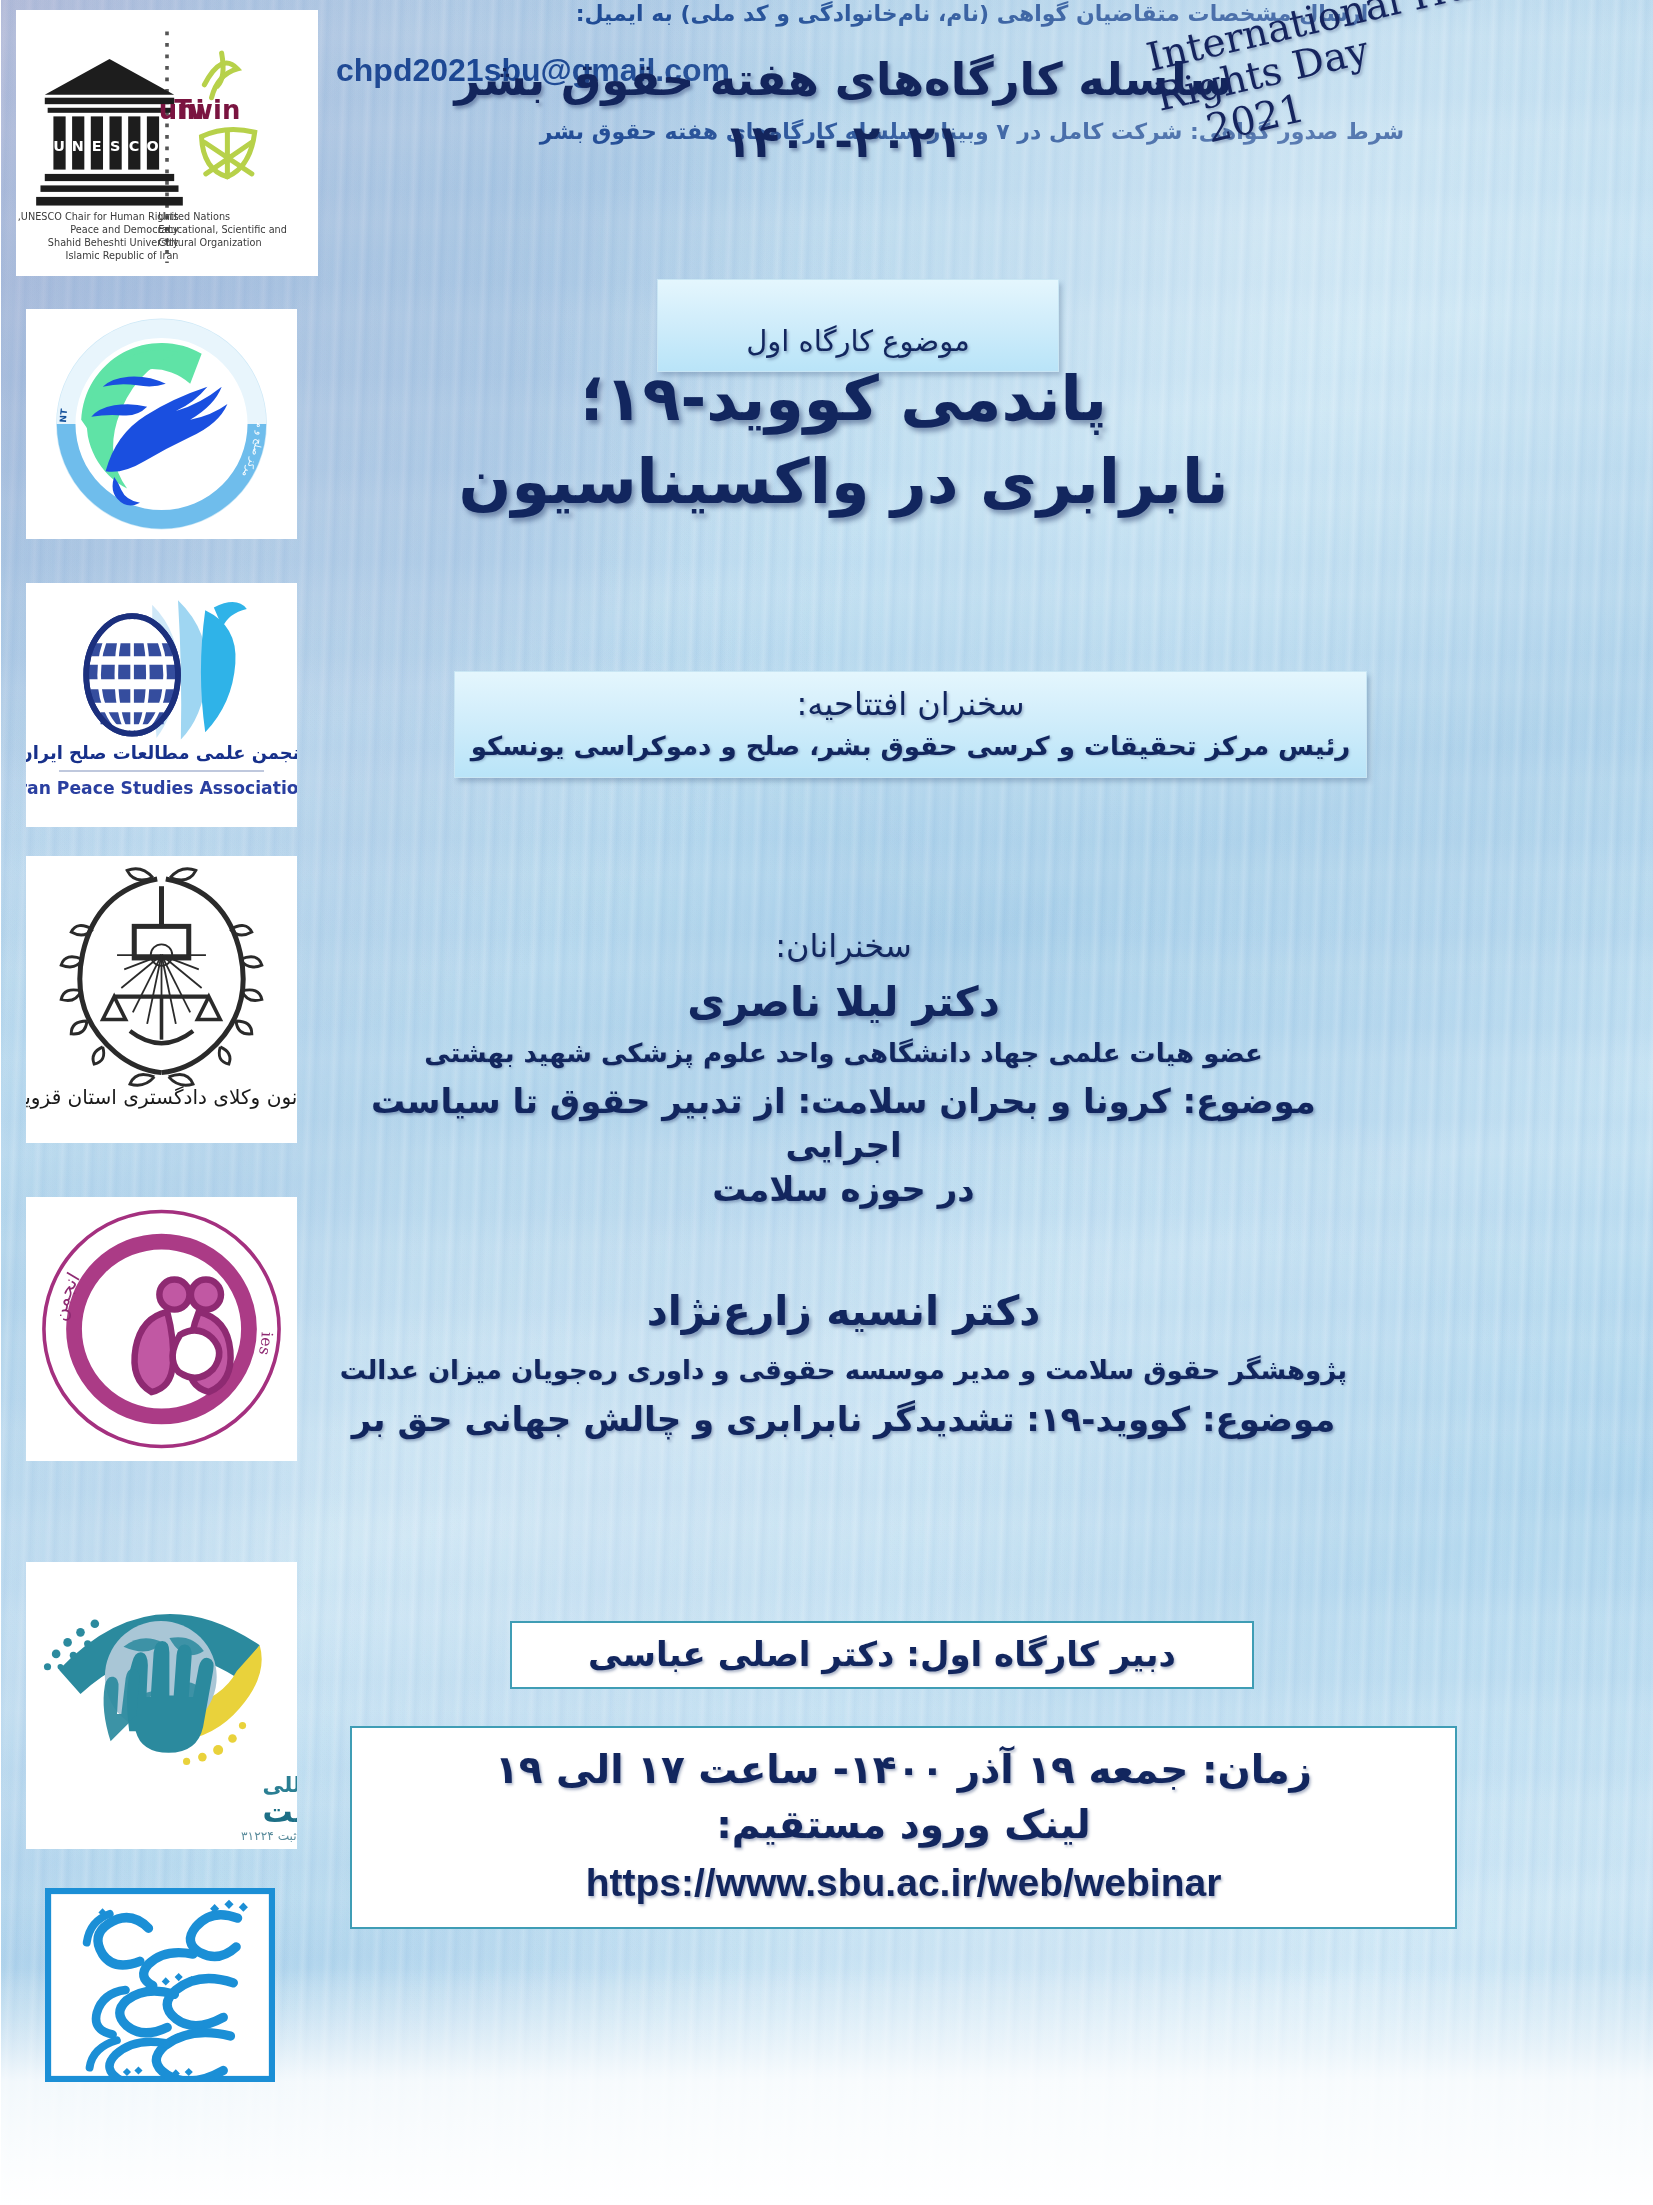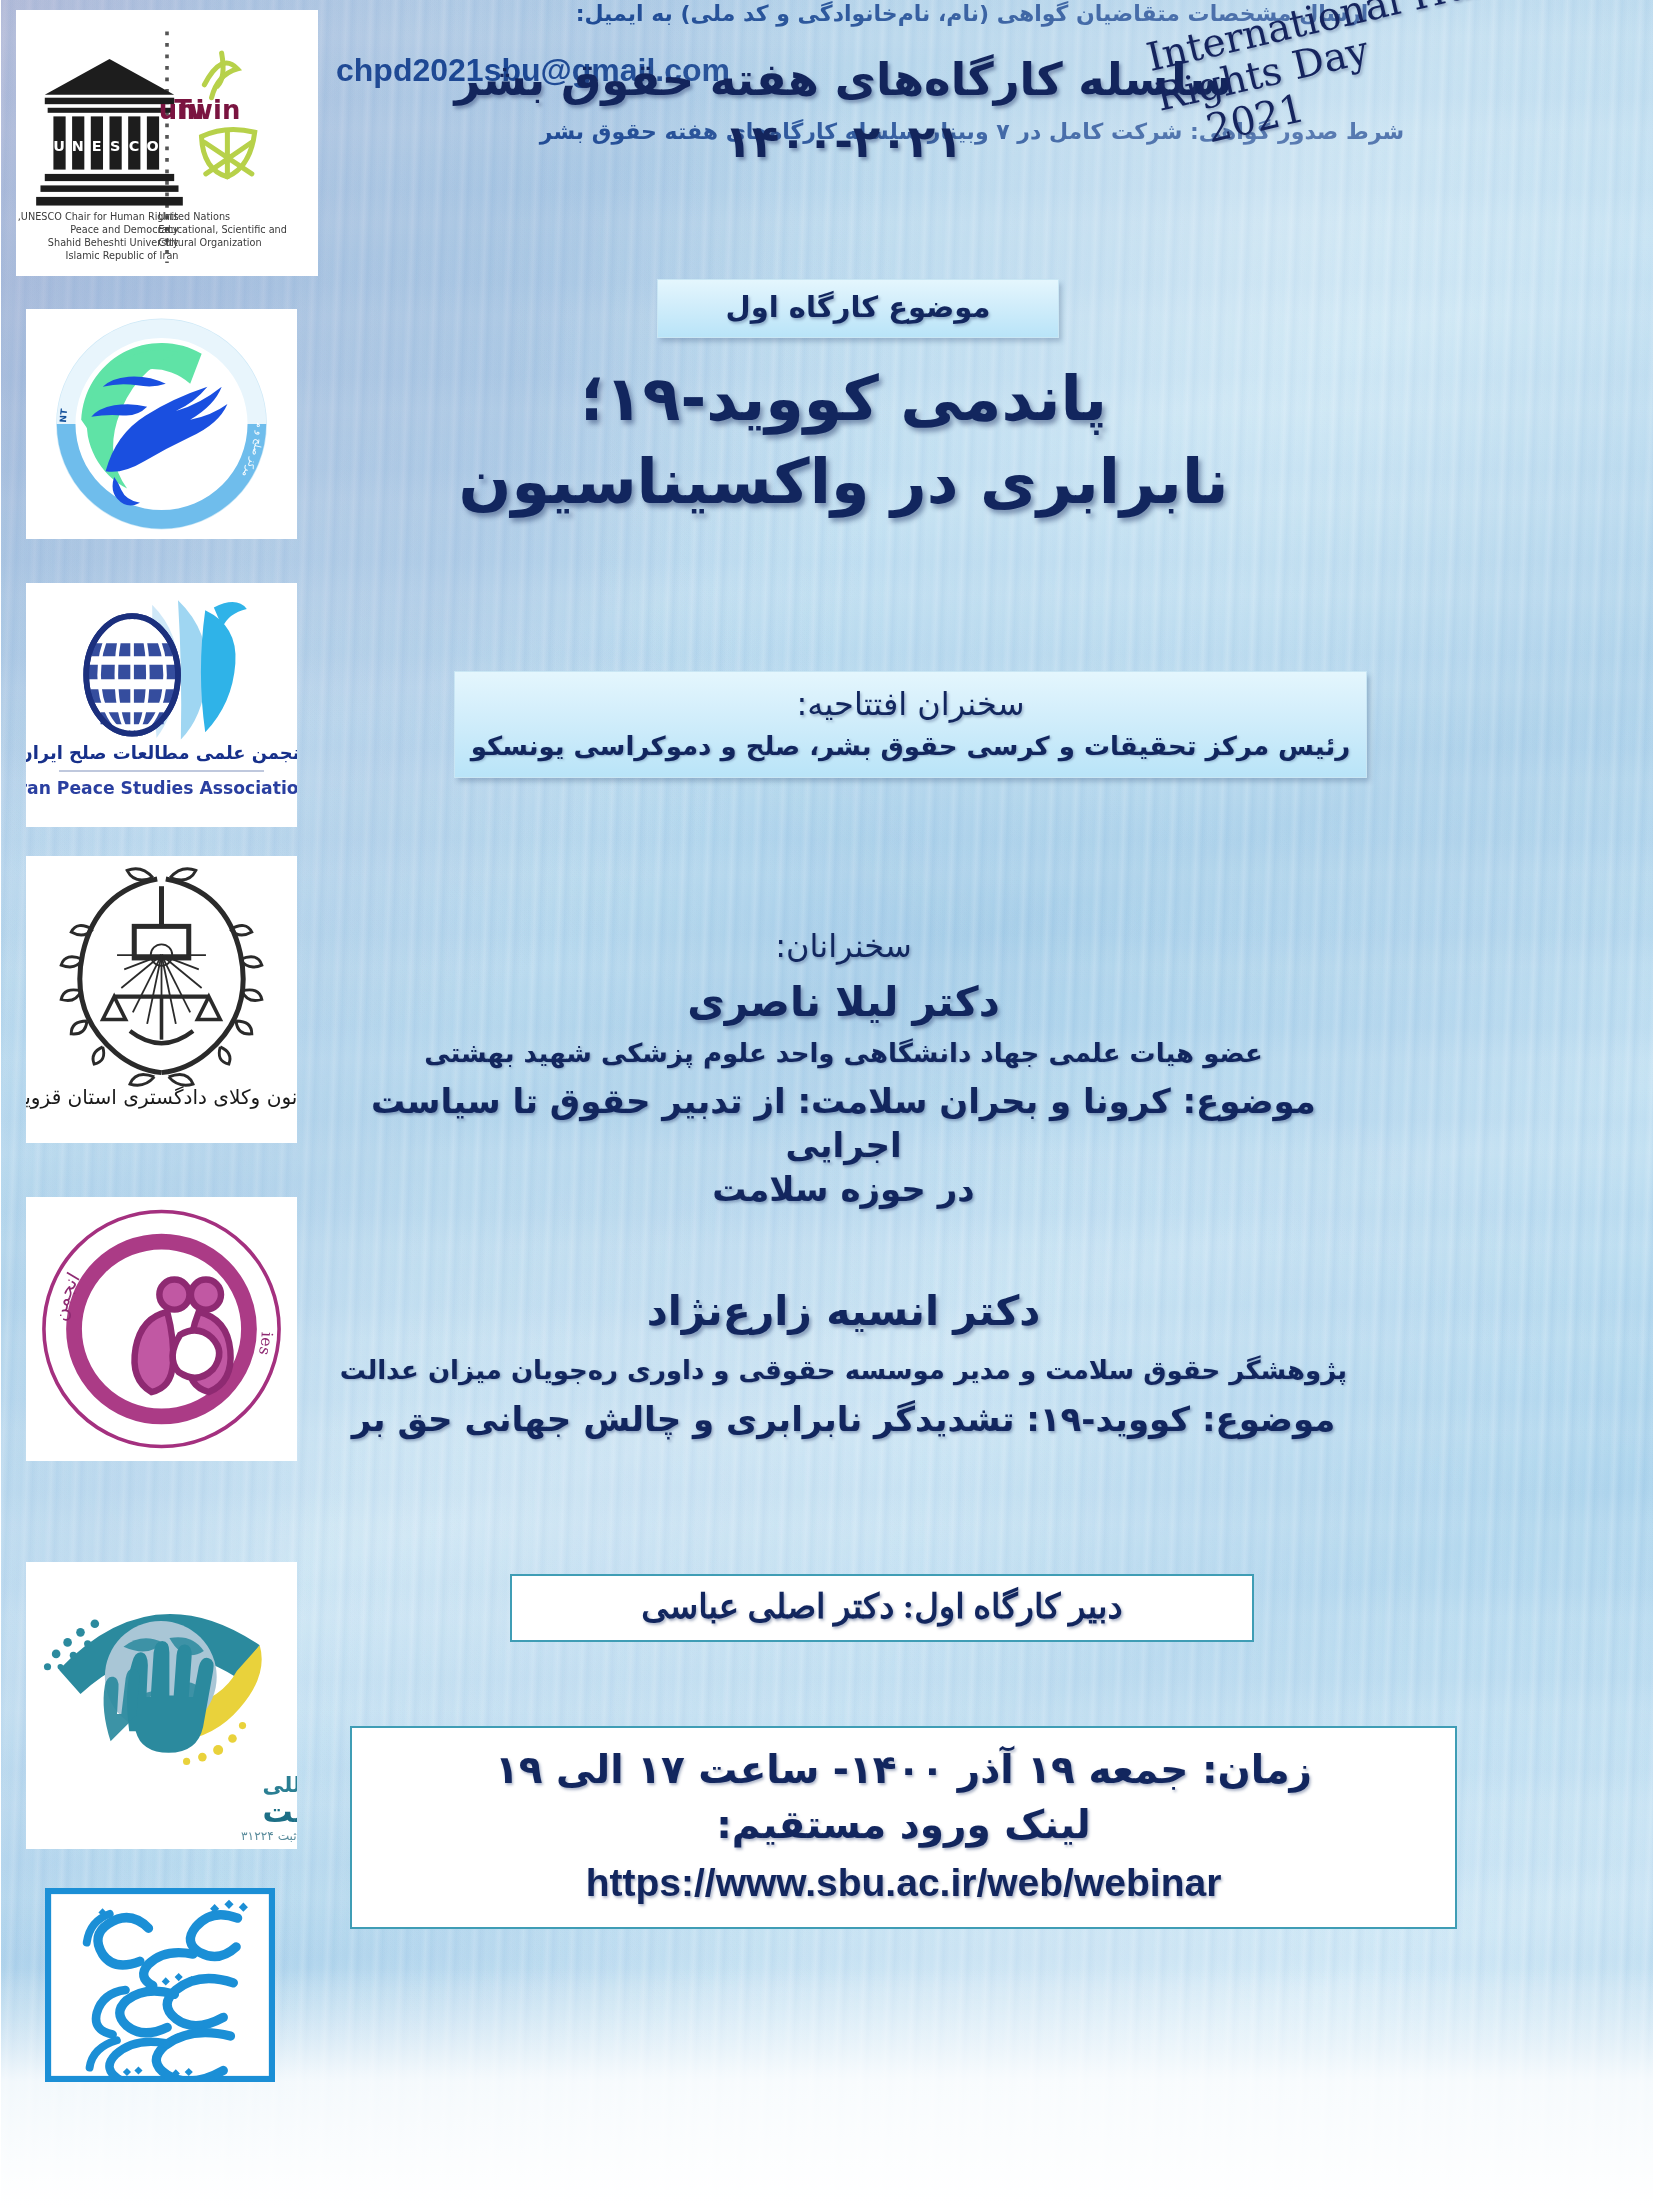--- a/index.html
+++ b/index.html
@@ -109,22 +109,22 @@
   .panel-fill {
     background:linear-gradient(to bottom,#e4f6fd 0%,#d3eefb 40%,#b9e4f8 100%);
     border:0.7px solid #c9e6f4;
     box-shadow:2.9px 3.6px 5px rgba(40,70,110,0.28);
   }
   .panel-outline {
     background:#ffffff;
     border:2.9px solid #3f9db5;
   }
 
-  .t-sub  { font-size:29px; font-weight:bold; color:#12265e;
-            text-shadow:1.4px 2.2px 2.9px rgba(40,60,110,0.35); }
+  .t-sub  { font-size:29px; font-weight:normal; color:#12265e;
+            text-shadow:1.4px 2.2px 2.9px rgba(40,60,110,0.35);margin-top:34px; }
   .t-role { font-size:32px; font-weight:normal; color:#12265e; line-height:1.28;
             text-shadow:1.4px 2.2px 2.9px rgba(40,60,110,0.35); }
   .t-name { font-size:41px; font-weight:bold; color:#12265e; line-height:1.30;
             text-shadow:2.2px 2.9px 3.6px rgba(40,60,110,0.40); }
   .t-aff  { font-size:26px; font-weight:bold; color:#12265e; line-height:1.32;
             text-shadow:1.4px 1.4px 2.2px rgba(40,60,110,0.30); }
   .t-topic{ font-size:34px; font-weight:bold; color:#12265e; line-height:1.30;
             text-shadow:1.4px 2.2px 2.9px rgba(40,60,110,0.38); }
   .t-big  { font-size:39px; font-weight:bold; color:#12265e; line-height:1.34;
             text-shadow:1.4px 2.2px 2.9px rgba(40,60,110,0.38); }
@@ -133,21 +133,21 @@
             text-shadow:1.4px 2.2px 2.9px rgba(40,60,110,0.38); }
   .t-foot { font-size:22px; font-weight:bold; color:#10418f; line-height:1.3; }
   .t-mail { font-size:32px; font-weight:bold; color:#10418f; direction:ltr;
             font-family:"Liberation Sans",sans-serif; }
 
   
   #workshop-topic-tag { left:657px; top:279px; width:402px; padding:10px 0 13px; }
   #opening-panel      { left:454px; top:671px; width:913px; padding:11.5px 13px 14.4px; }
   #speakers-block     { left:316px; top:926px; width:1055px; }
   #speaker2-block     { left:316px; top:1285px; width:1055px; }
-  #secretary-panel    { left:510px; top:1574px; width:744px; padding:8.6px 0 11.5px;font-family:Liberation Serif, serif; }
+  #secretary-panel    { left:510px; top:1621px; width:744px; padding:8.6px 0 11.5px; }
   #schedule-panel     { left:350px; top:1726px; width:1107px; padding:16px 24.4px 21.5px; }
   #footer-block       { left:215px; top:2057px; width:1364px; z-index:6; direction:rtl; }
   .sp-gap-s { height:8.6px; }
 </style>
 </head>
 <body>
 
 <div id="poster">
 
   <div id="logo-rail">

